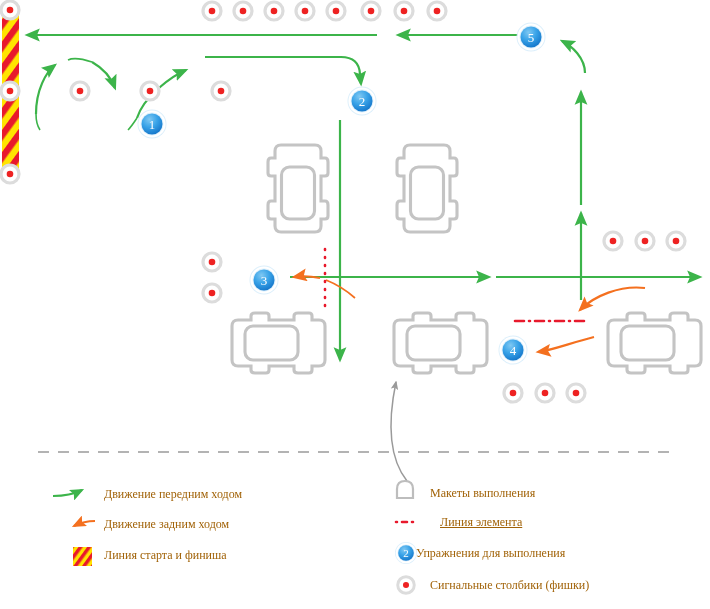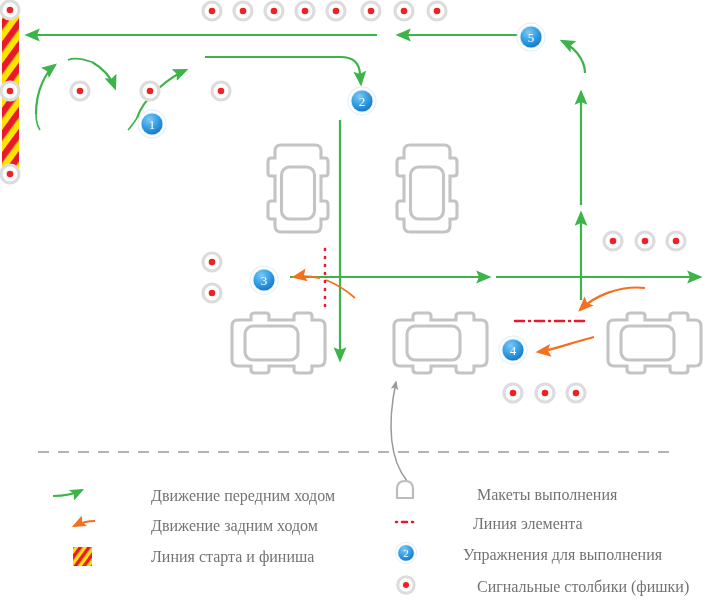--- a/index.html
+++ b/index.html
@@ -20,25 +20,24 @@
   #diagram-svg {
     position: absolute;
     left: 0;
     top: 0;
     width: 710px;
     height: 609px;
   }
   .legend-label {
     position: absolute;
     font-family: "Liberation Serif", serif;
-    font-size: 16px;
-    color: #737373;
+    font-size: 12px;
+    color: #a16207;
     white-space: nowrap;
     line-height: 1;
-    margin-left: 47px;
   }
   .marker-num {
     font-family: "Liberation Serif", serif;
     font-size: 13px;
     fill: #ffffff;
     text-anchor: middle;
     dominant-baseline: central;
   }
   .marker-num-legend {
     font-family: "Liberation Serif", serif;
@@ -258,17 +257,17 @@
         <circle r="3.3" fill="#ee2222"></circle>
       </g>
     </g>
   </svg>
 
   <div class="legend-label" style="left:104px; top:488px;">Движение передним ходом</div>
   <div class="legend-label" style="left:104px; top:549px;"> Линия старта и финиша</div>
   <div class="legend-label" style="left:104px; top:518px;">Движение задним ходом</div>
 
   <div class="legend-label" style="left:430px; top:487px;">Макеты выполнения</div>
-  <div class="legend-label" style="left:426px; top:516px;">Линия элемента</div>
+  <div class="legend-label" style="left:440px; top:516px;text-decoration:underline;">Линия элемента</div>
   <div class="legend-label" style="left:416px; top:547px;">Упражнения для выполнения</div>
   <div class="legend-label" style="left:430px; top:579px;text-align:center;"> Сигнальные столбики (фишки)</div>
 
 </div>
 
 </body></html>

